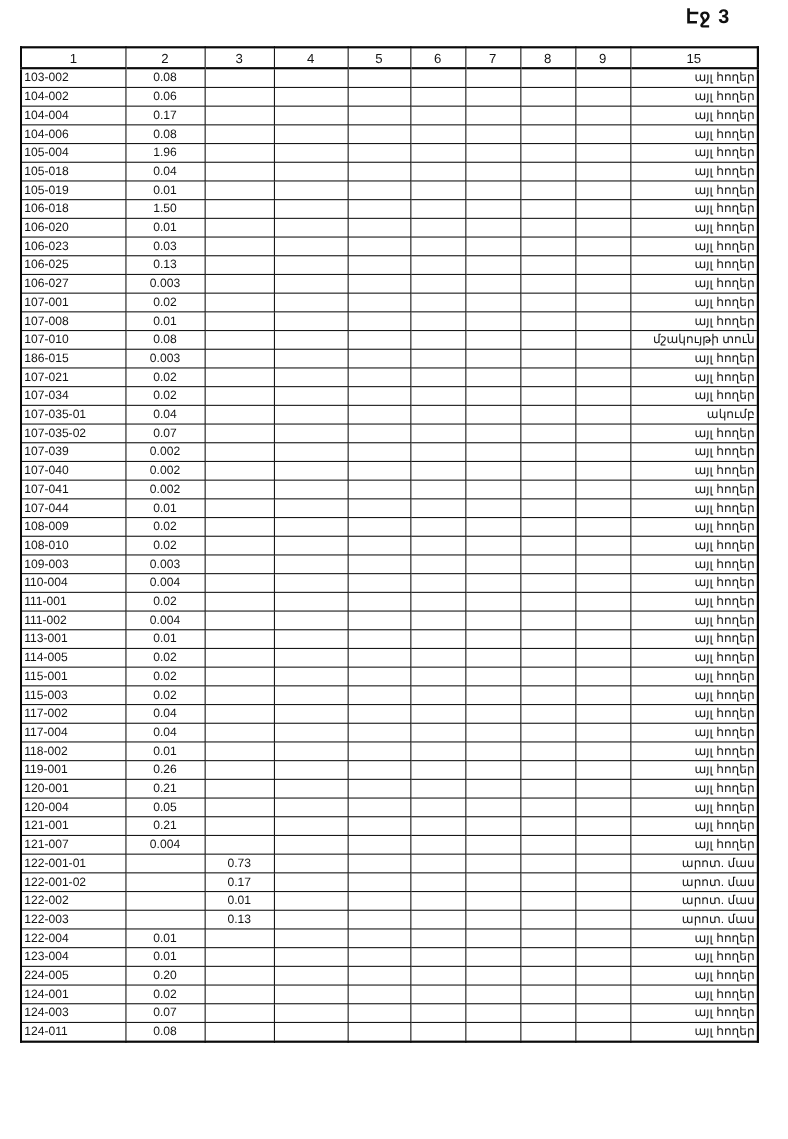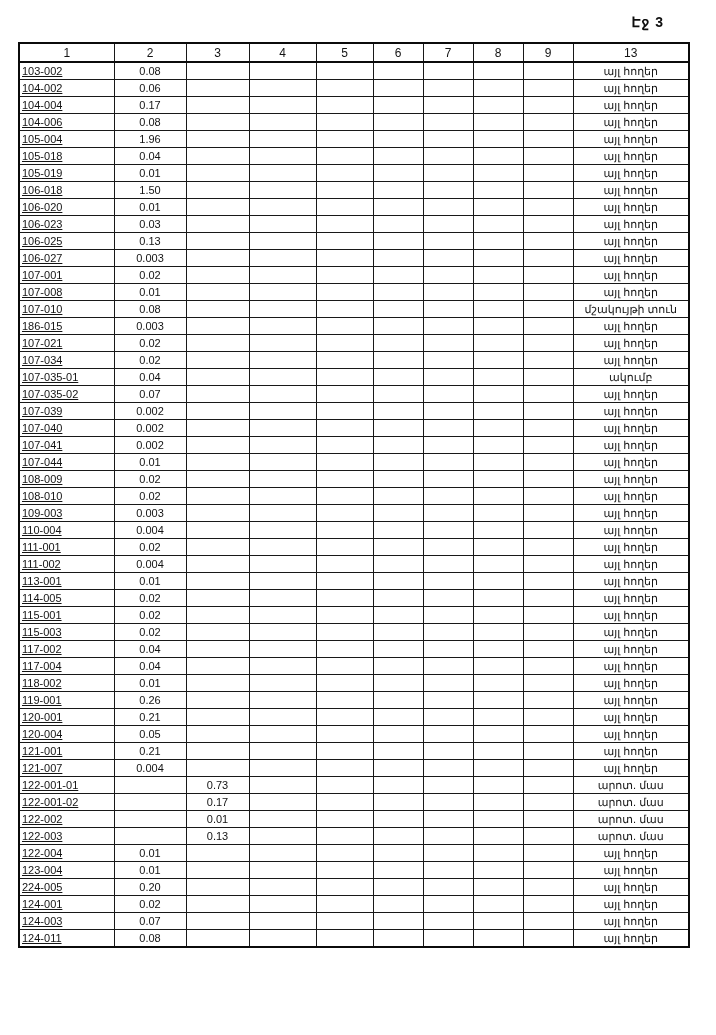--- a/index.html
+++ b/index.html
@@ -10,23 +10,23 @@
     width: 716px;
     height: 1035px;
     background: #ffffff;
     position: relative;
     font-family: "Liberation Sans", sans-serif;
     color: #1b1b1b;
     overflow: hidden;
   }
   .page-label {
     position: absolute;
-    top: 14px;
+    top: 4px;
     right: 52px;
-    font-size: 14px;
+    font-size: 18px;
     font-weight: bold;
     letter-spacing: 1px;
     color: #111;
   }
   table.scan-table {
     position: absolute;
     left: 18px;
     top: 42px;
     width: 670px;
     border-collapse: collapse;
@@ -43,23 +43,23 @@
     overflow: hidden;
     color: #151515;
     line-height: 16px;
   }
   table.scan-table th {
     text-align: center;
     height: 17px;
     font-size: 12px;
     border-bottom: 2px solid #0d0d0d;
   }
-  td.c-code { text-align: left; padding-left: 4px; text-decoration: underline; }
+  td.c-code { text-align: left; padding-left: 4px; }
   td.c-val  { text-align: center; }
-  td.c-type { text-align: center; padding-left: 3px; font-size: 10.5px; }
+  td.c-type { text-align: right; padding-left: 3px; font-size: 10.5px; }
   
   .scan-wrap {
     filter: contrast(1.02);
   }
 </style>
 </head>
 <body>
 
 <div class="scan-wrap">
 
@@ -82,21 +82,21 @@
       <tr>
           <th>1</th>
           <th>2</th>
           <th>3</th>
           <th>4</th>
           <th>5</th>
           <th>6</th>
           <th>7</th>
           <th>8</th>
           <th>9</th>
-          <th>13</th>
+          <th>15</th>
         </tr>
     </thead>
     <tbody>
   <tr>
     <td class="c-code">103-002</td>
     <td class="c-val">0.08</td>
     <td class="c-val"></td>
     <td></td>
     <td></td>
     <td></td>

